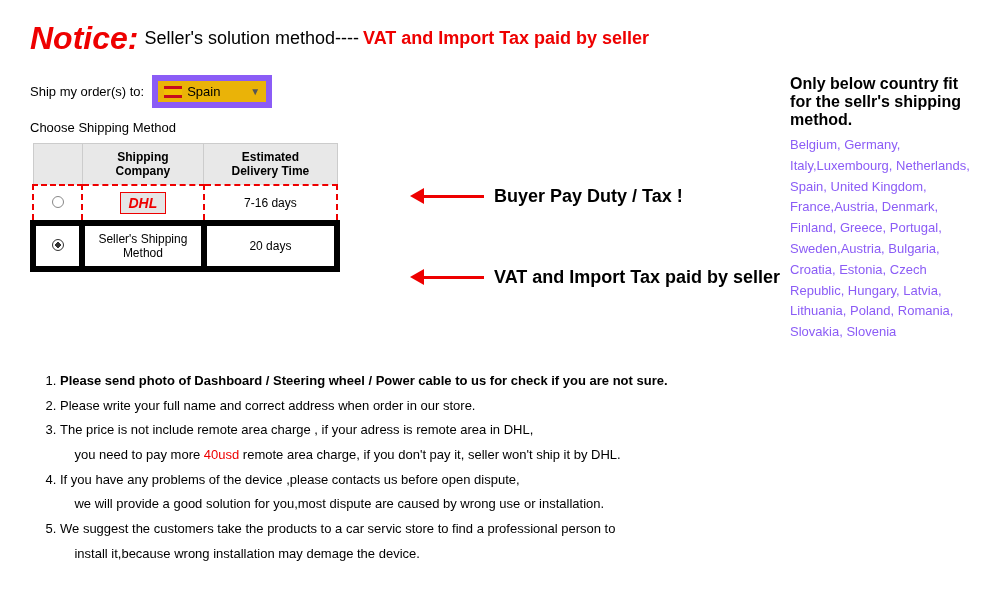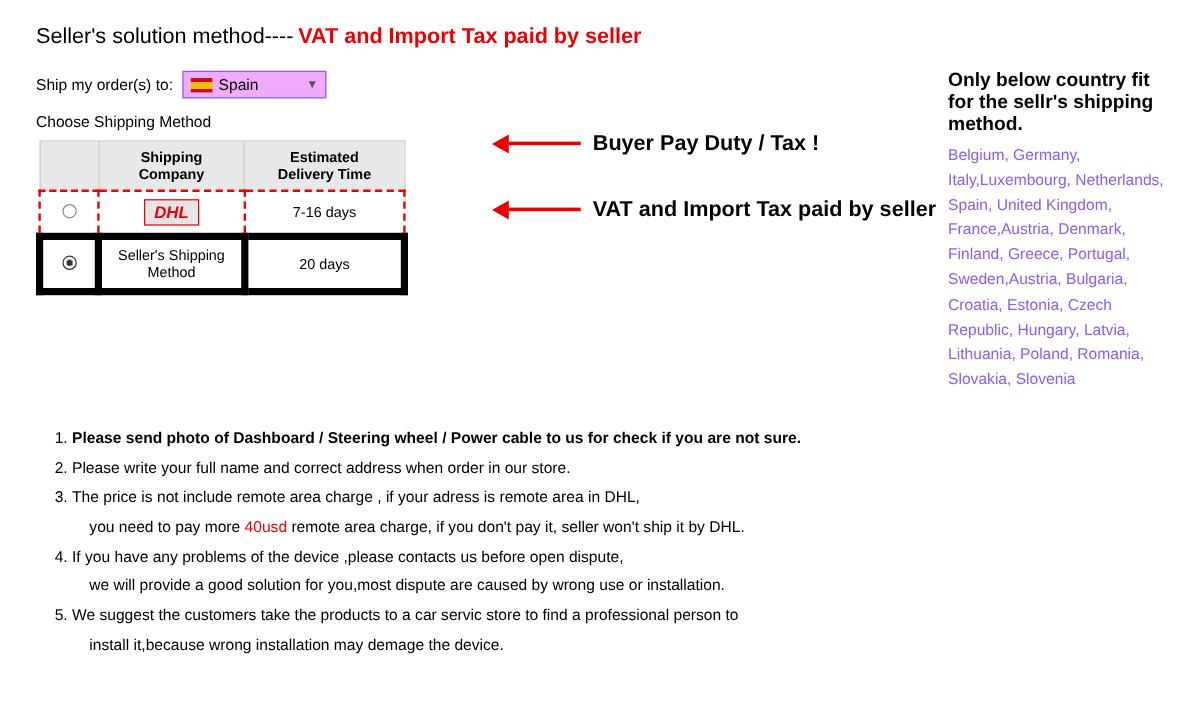--- a/index.html
+++ b/index.html
@@ -50,23 +50,23 @@
       margin-bottom: 12px;
       gap: 8px;
     }
     .ship-to-label {
       font-size: 13px;
       white-space: nowrap;
     }
     .ship-select {
       display: flex;
       align-items: center;
-      border: 1px solid #8b5cf6;
+      border: 6px solid #8b5cf6;
       padding: 3px 6px;
-      background: #f0abfc;
+      background: #eab308;
       gap: 5px;
       cursor: pointer;
       min-width: 120px;
       font-size: 13px;
     }
     .flag-icon {
       width: 18px;
       height: 12px;
       display: inline-block;
       position: relative;
@@ -135,22 +135,22 @@
     }
     .radio-filled {
       background: radial-gradient(circle, #333 40%, #fff 40%);
       border: 1px solid #333;
     }
 
     
     .annotation-panel {
       display: flex;
       flex-direction: column;
-      justify-content: flex-start;
-      gap: 34px;
+      justify-content: center;
+      gap: 60px;
       padding-top: 30px;
     }
     .annotation-row {
       display: flex;
       align-items: center;
       gap: 10px;
     }
     .arrow-left {
       display: flex;
       align-items: center;
@@ -210,20 +210,21 @@
       color: #000;
     }
     .red-text {
       color: #e00;
     }
   </style>
 </head>
 <body>
 
 <div class="notice-header">
+  <span class="notice-label">Notice:</span>
   <span class="notice-text-plain">Seller's  solution method----</span>
   <span class="notice-text-red">VAT and Import Tax paid by seller</span>
 </div>
 
 <div style="display:flex; gap:0; margin-bottom:20px;">
 
   <div class="left-panel">
 
     <div class="ship-to-row">
       <span class="ship-to-label">Ship my order(s) to:</span>

